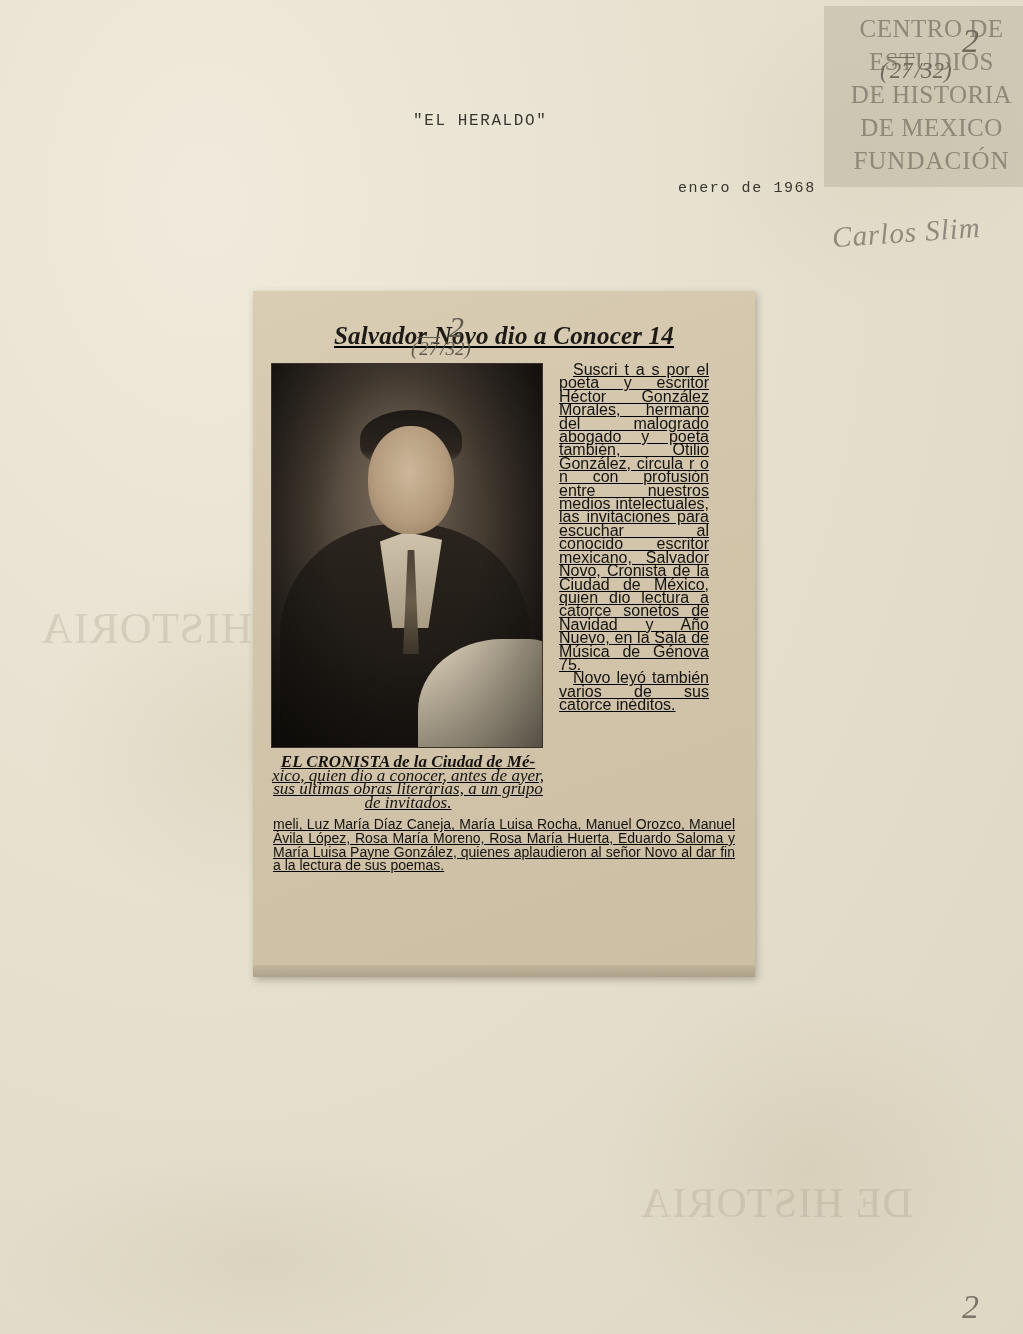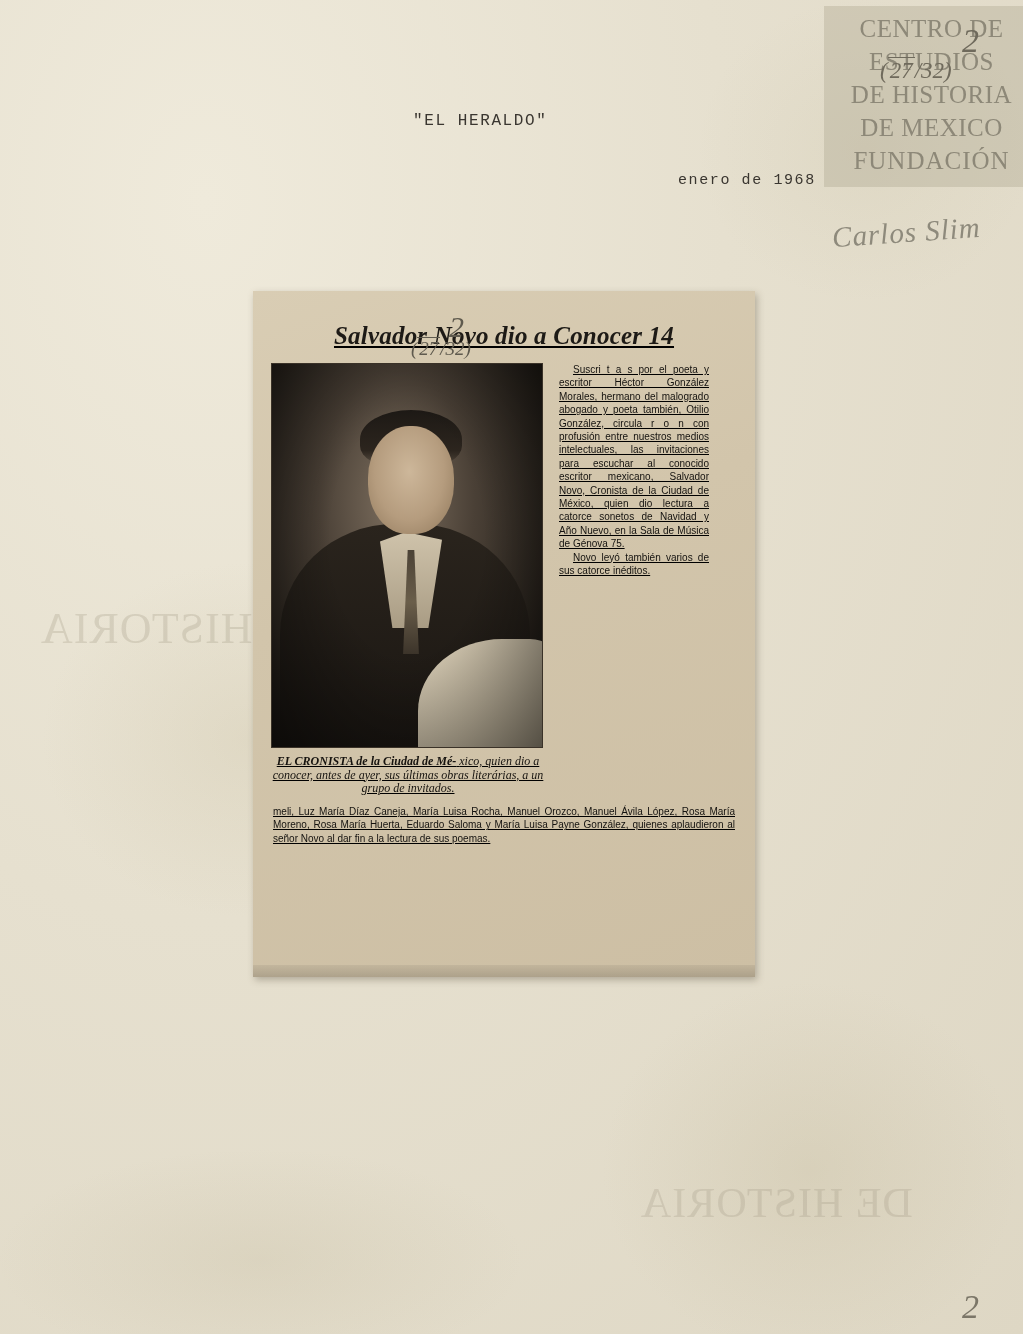--- a/index.html
+++ b/index.html
@@ -54,21 +54,21 @@
   }
 
   
   .typed {
     position: absolute;
     font-family: "Liberation Mono", monospace;
     color: #3a3630;
     letter-spacing: 1.6px;
   }
   .hdr-source { left: 413px; top: 112px; font-size: 16px; }
-  .hdr-date   { left: 678px; top: 172px; font-size: 15px; }
+  .hdr-date   { left: 678px; top: 180px; font-size: 15px; }
 
   
   .stamp {
     position: absolute;
     left: 824px;
     top: 6px;
     width: 199px;
     padding: 6px 4px 10px 8px;
     background: rgba(182,175,152,0.45);
     color: #8d8878;
@@ -146,21 +146,21 @@
   .clip-body {
     display: flex;
     padding: 4px 14px 0 14px;
   }
   .col-left { width: 274px; }
   .col-right {
     width: 150px;
     margin-left: 14px;
     color: #14120f;
     font-family: "Liberation Sans", sans-serif;
-    font-size: 10px;
+    font-size: 16px;
     line-height: 13.4px;
     text-align: justify;
   }
   .col-right p { margin: 0; text-indent: 14px; }
 
   .photo {
     width: 270px;
     height: 383px;
     background:
       radial-gradient(ellipse at 46% 36%, #7d6f5f 0%, #4a4036 38%, #241f19 78%, #151210 100%);
@@ -220,33 +220,33 @@
   .photo .vignette {
     position: absolute;
     inset: 0;
     background: radial-gradient(ellipse at 50% 45%, rgba(0,0,0,0) 40%, rgba(0,0,0,0.55) 100%);
   }
 
   .caption {
     color: #16130f;
     font-family: "Liberation Serif", serif;
     font-style: italic;
-    font-size: 12px;
+    font-size: 17px;
     line-height: 13.6px;
     text-align: center;
     margin-top: 7px;
   }
   .caption .lead {
     font-style: italic;
     font-weight: bold;
   }
   .clip-tail {
     color: #14120f;
     font-family: "Liberation Sans", sans-serif;
-    font-size: 10px;
+    font-size: 14px;
     line-height: 13.6px;
     text-align: justify;
     margin: 9px 16px 0 16px;
   }
   .torn-bottom {
     position: absolute;
     left: 0; right: 0; bottom: 0;
     height: 12px;
     background: linear-gradient(180deg, rgba(0,0,0,0.06), rgba(0,0,0,0.16));
   }

